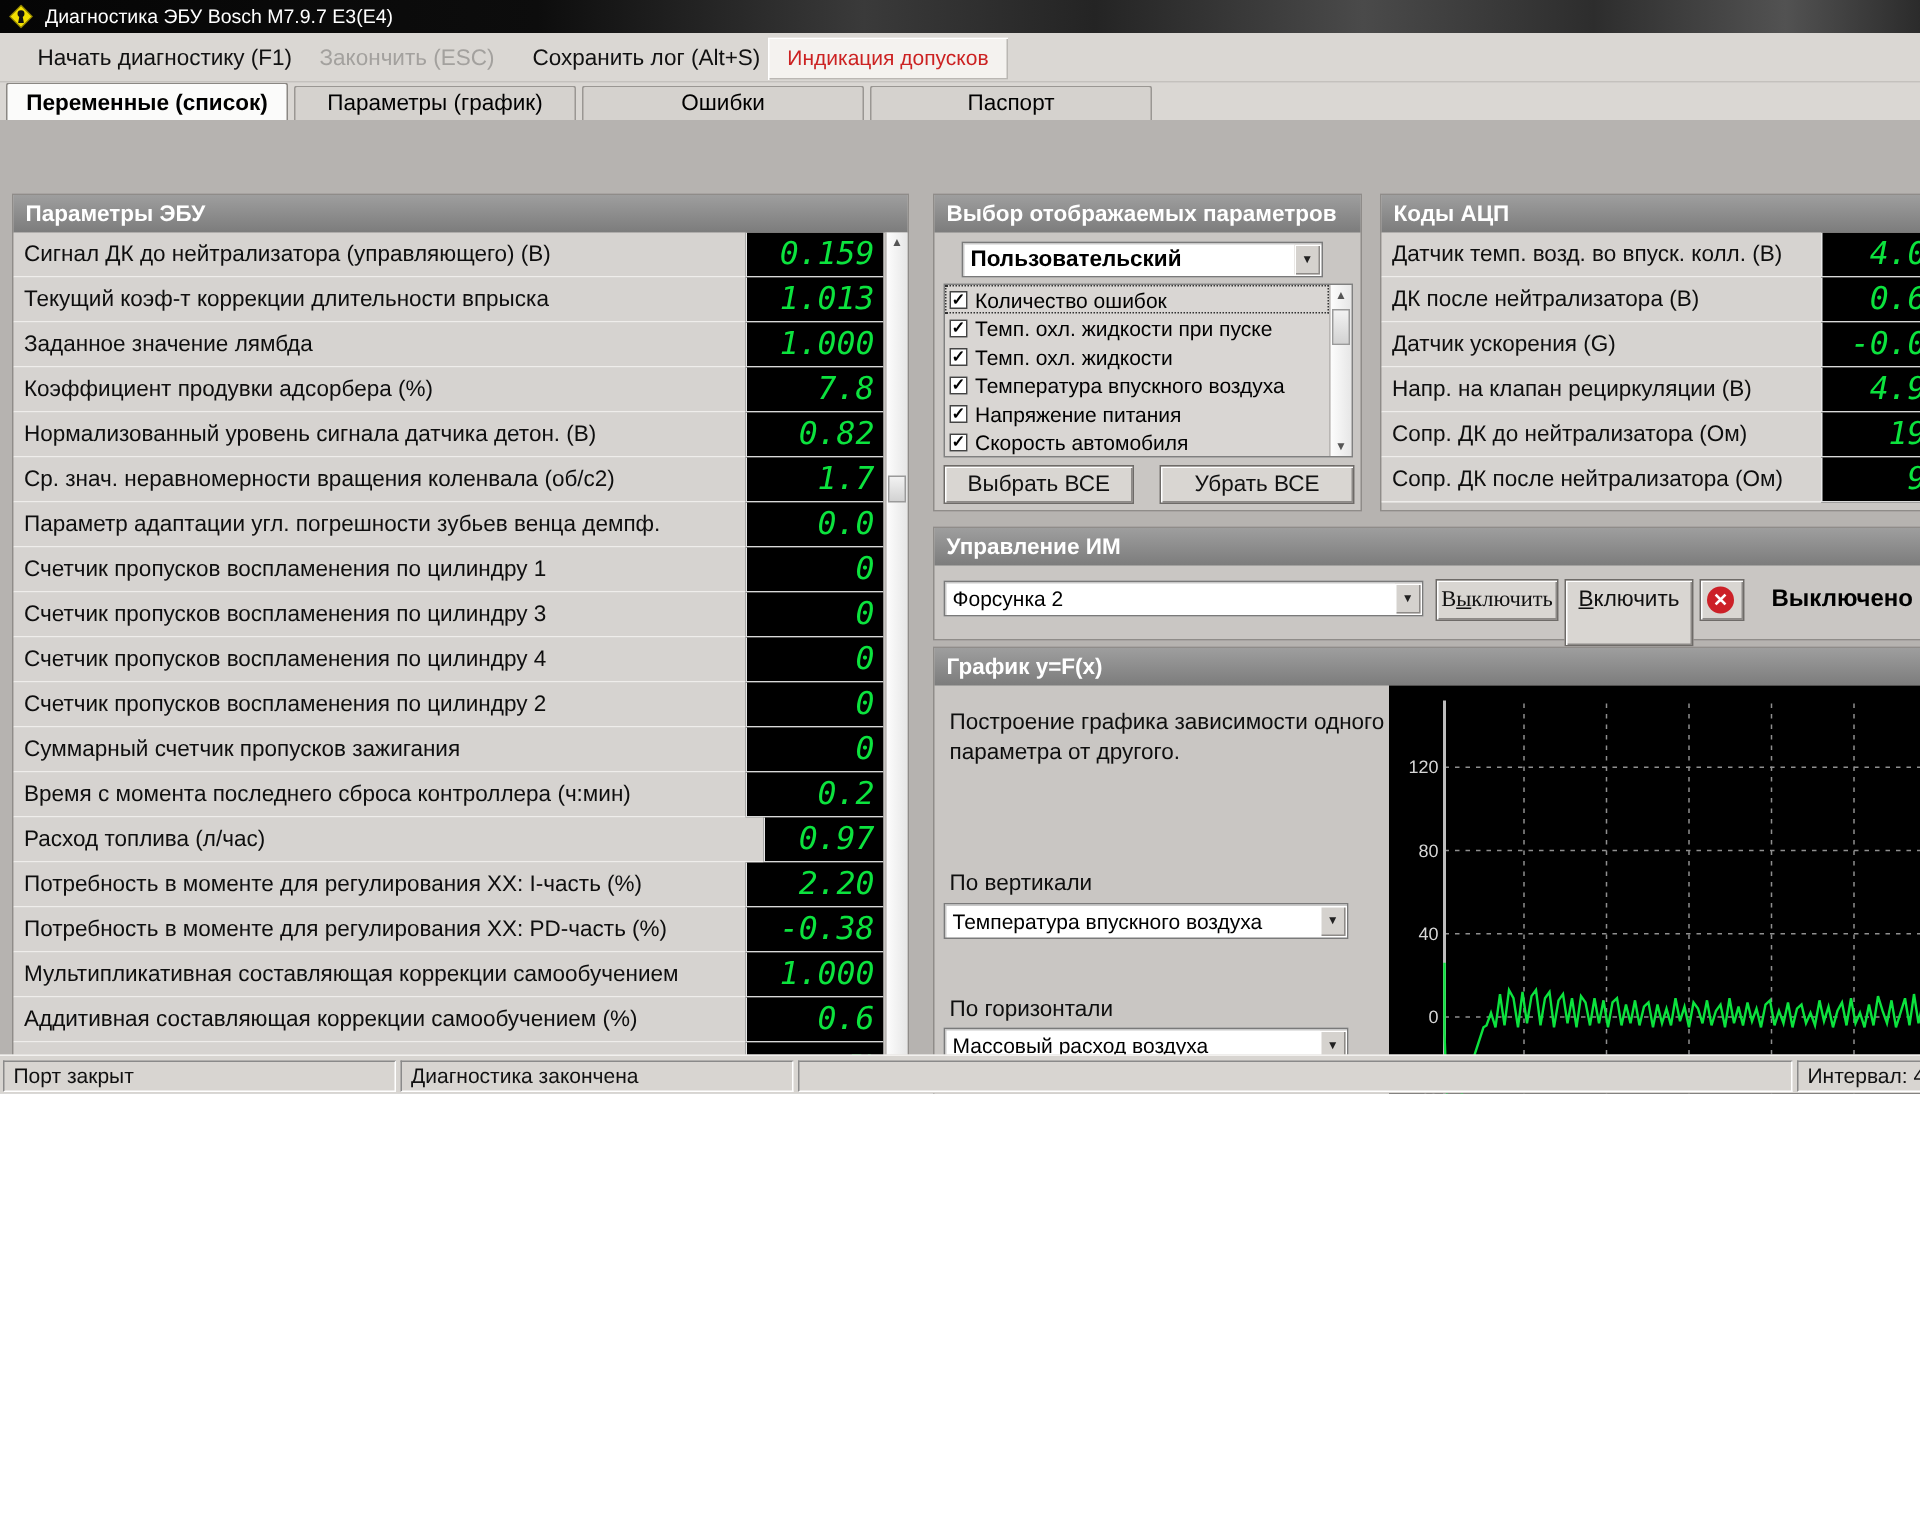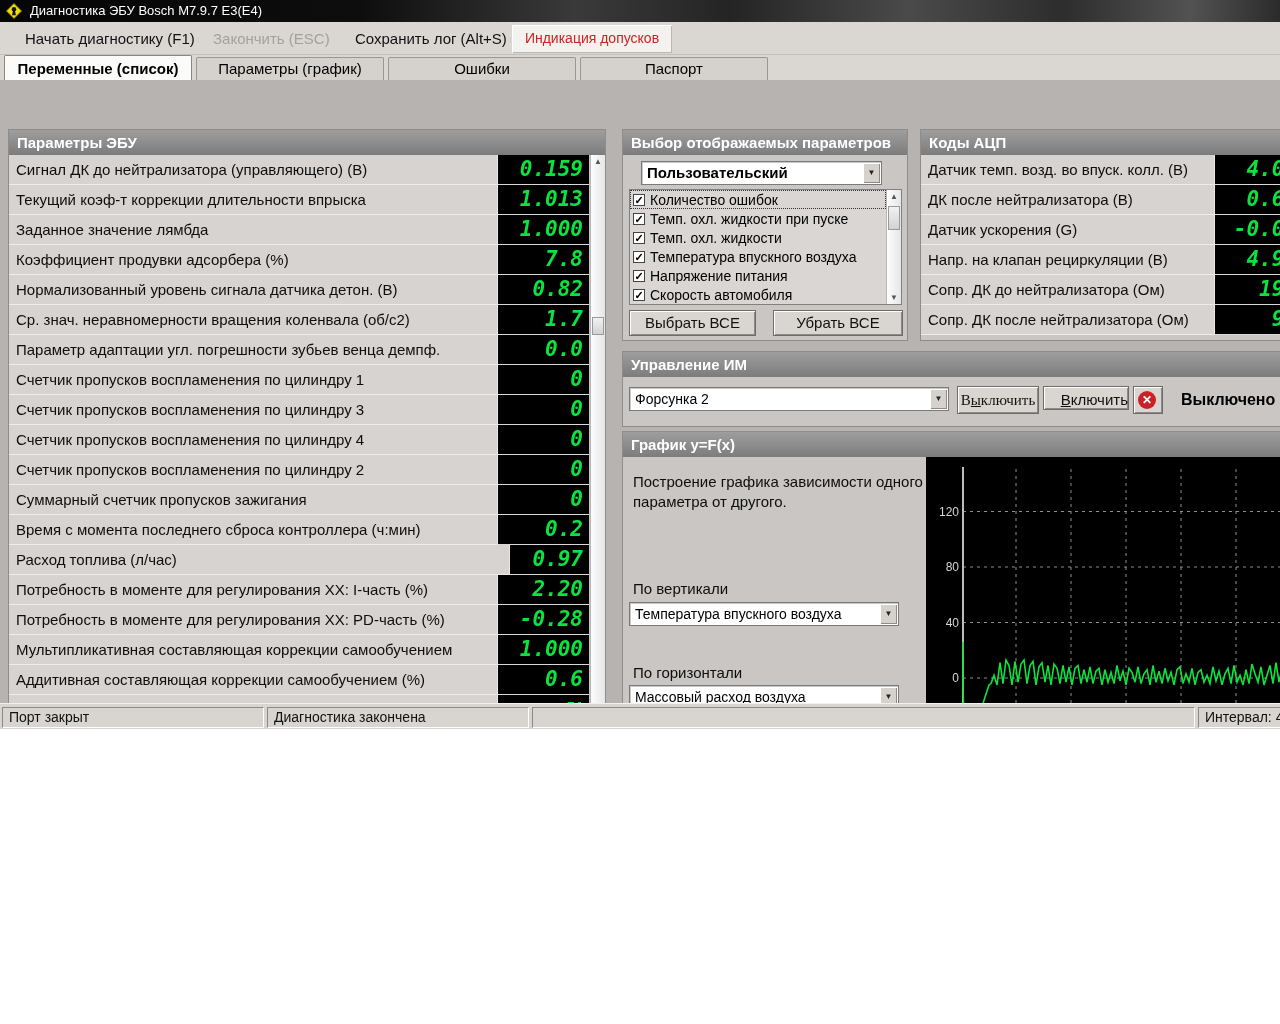--- a/index.html
+++ b/index.html
@@ -31,21 +31,21 @@
   
   .panel { position:absolute; background:#c9c6c3; border:1px solid #8f8c89;margin-top:36px; }
   .phead { height:25px; line-height:25px; padding-left:8px; font-size:15px; font-weight:bold; color:#ffffff;
     background:linear-gradient(#9e9e9e,#7c7c7c); }
 
   
   .prow { height:30px; display:flex; }
   .plabel { flex:1; background:#d6d3d0; border-bottom:1px solid #efedeb; font-size:15px; line-height:29px;
     padding-left:7px; color:#0e0e0e; white-space:nowrap; overflow:hidden; }
   .pval { background:#000; border-bottom:1px solid #d9d9d9; border-left:1px solid #e9e9e9; text-align:right;
-    font-family:"DejaVu Sans Mono", monospace; font-style:italic; font-weight:bold; font-size:21px; line-height:28px;
+    font-family:"DejaVu Sans Mono", monospace; font-style:italic; font-weight:normal; font-size:21px; line-height:28px;
     padding-right:6px; white-space:nowrap; overflow:hidden; }
   .pval.small { font-size:15px; }
 
   
   .vscroll { position:absolute; width:15px; background:linear-gradient(90deg,#fdfdfd,#e6e6e6); border-left:1px solid #b9b6b3; }
   .sarrow { position:absolute; left:0; width:14px; height:13px; font-size:8px; line-height:13px; text-align:center; color:#555; }
   .sarrow.up { top:0; } .sarrow.down { bottom:0; }
   .sthumb { position:absolute; left:1px; width:12px; background:linear-gradient(#f2f2f2,#d2d2d2); border:1px solid #9a9a9a; }
 
   
@@ -166,21 +166,21 @@
         <div class="prow">
           <span class="plabel">Расход топлива (л/час)</span>
           <div class="pval" style="width: 80px; color: rgb(12, 227, 62);">0.97</div>
         </div>
         <div class="prow">
           <span class="plabel">Потребность в моменте для регулирования ХХ: I-часть (%)</span>
           <div class="pval" style="width: 92px; color: rgb(12, 227, 62);">2.20</div>
         </div>
         <div class="prow">
           <span class="plabel">Потребность в моменте для регулирования ХХ: PD-часть (%)</span>
-          <div class="pval" style="width: 92px; color: rgb(12, 227, 62);">-0.28</div>
+          <div class="pval" style="width: 92px; color: rgb(12, 227, 62);">-0.38</div>
         </div>
         <div class="prow">
           <span class="plabel">Мультипликативная составляющая коррекции самообучением</span>
           <div class="pval" style="width: 92px; color: rgb(12, 227, 62);">1.000</div>
         </div>
         <div class="prow">
           <span class="plabel">Аддитивная составляющая коррекции самообучением (%)</span>
           <div class="pval" style="width: 92px; color: rgb(12, 227, 62);">0.6</div>
         </div>
         <div class="prow">
@@ -268,21 +268,21 @@
       </div>
   </div>
 
   <div class="panel" style="left:622px; top:315px; width:680px; height:76px;">
     <div class="phead">Управление ИМ</div>
     <div class="combo" style="left:6px; top:35px; width:320px;">
       <span class="ctext">Форсунка 2</span>
       <span class="carrow">▼</span>
     </div>
     <div class="wbtn" style="left:334px; top:34px; width:82px; height:28px; line-height:26px;font-family:Liberation Serif, serif;"><span>В</span><span style="text-decoration:underline">ы</span><span>ключить</span></div>
-    <div class="wbtn" style="left:420px; top:34px; width:86px; height:24px; line-height:26px;text-align:right;"><span></span><span style="text-decoration:underline">В</span><span>ключить</span></div>
+    <div class="wbtn" style="left:420px; top:34px; width:86px; height:45px; line-height:26px;"><span></span><span style="text-decoration:underline">В</span><span>ключить</span></div>
     <div class="wbtn" style="left:510px; top:34px; width:30px; height:28px;">
       <span class="x-btn-face">✕</span>
     </div>
     <span style="position:absolute; left:558px; top:34px; line-height:28px; font-size:16px; font-weight:bold; color:#000;">Выключено</span>
   </div>
 
   <div class="panel" style="left:622px; top:395px; width:680px; height:308px;">
     <div class="phead">График y=F(x)</div>
     <div style="position:absolute; left:10px; top:40px; width:295px; font-size:15px; line-height:20px; color:#0e0e0e;">Построение графика зависимости одного параметра от другого.</div>
     <div style="position:absolute; left:10px; top:148px; font-size:15px; color:#0e0e0e;">По вертикали</div>

